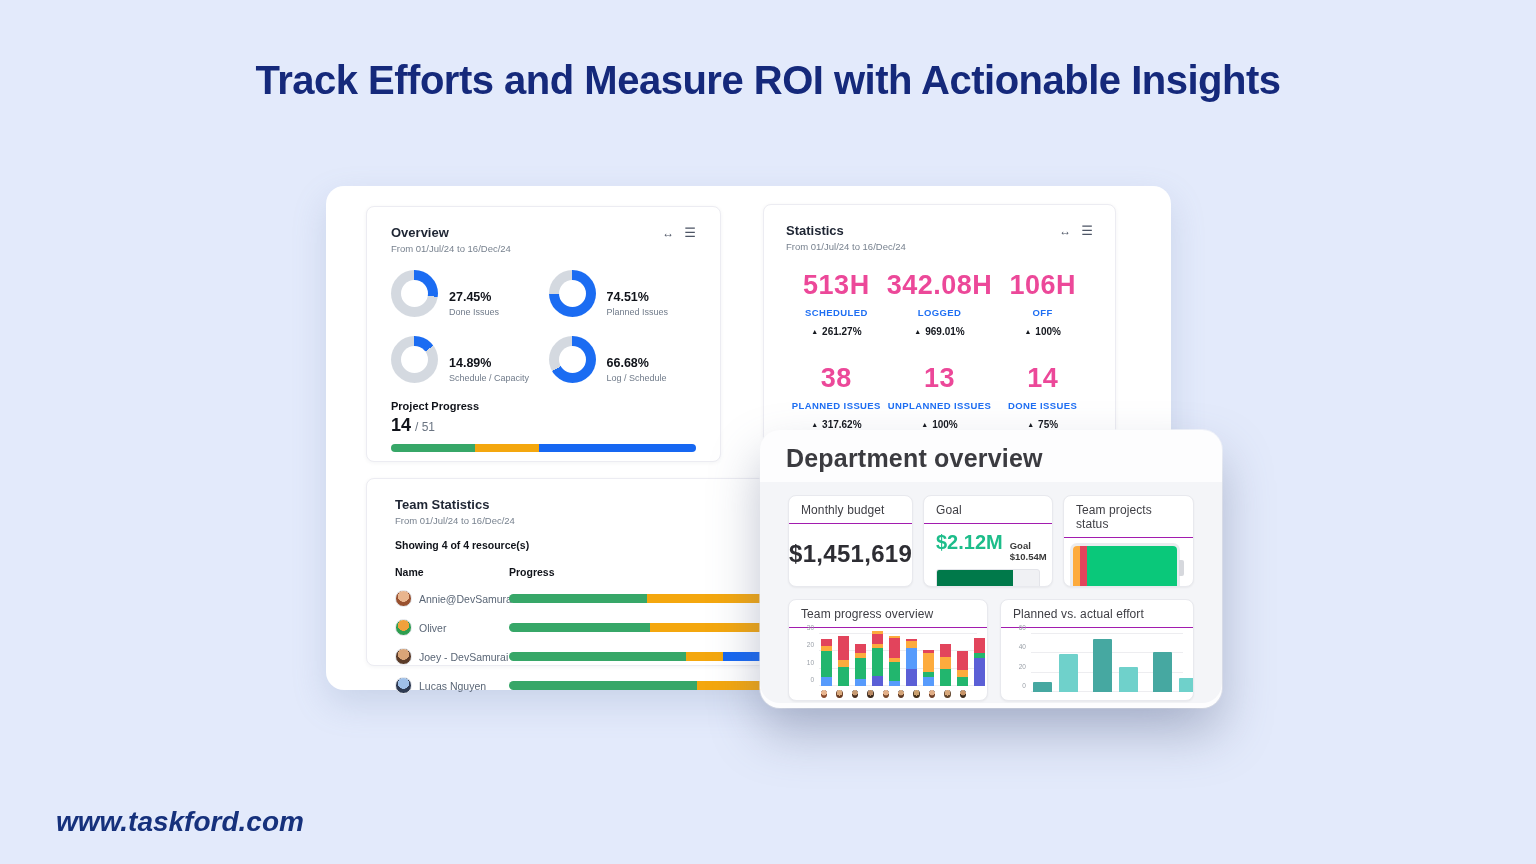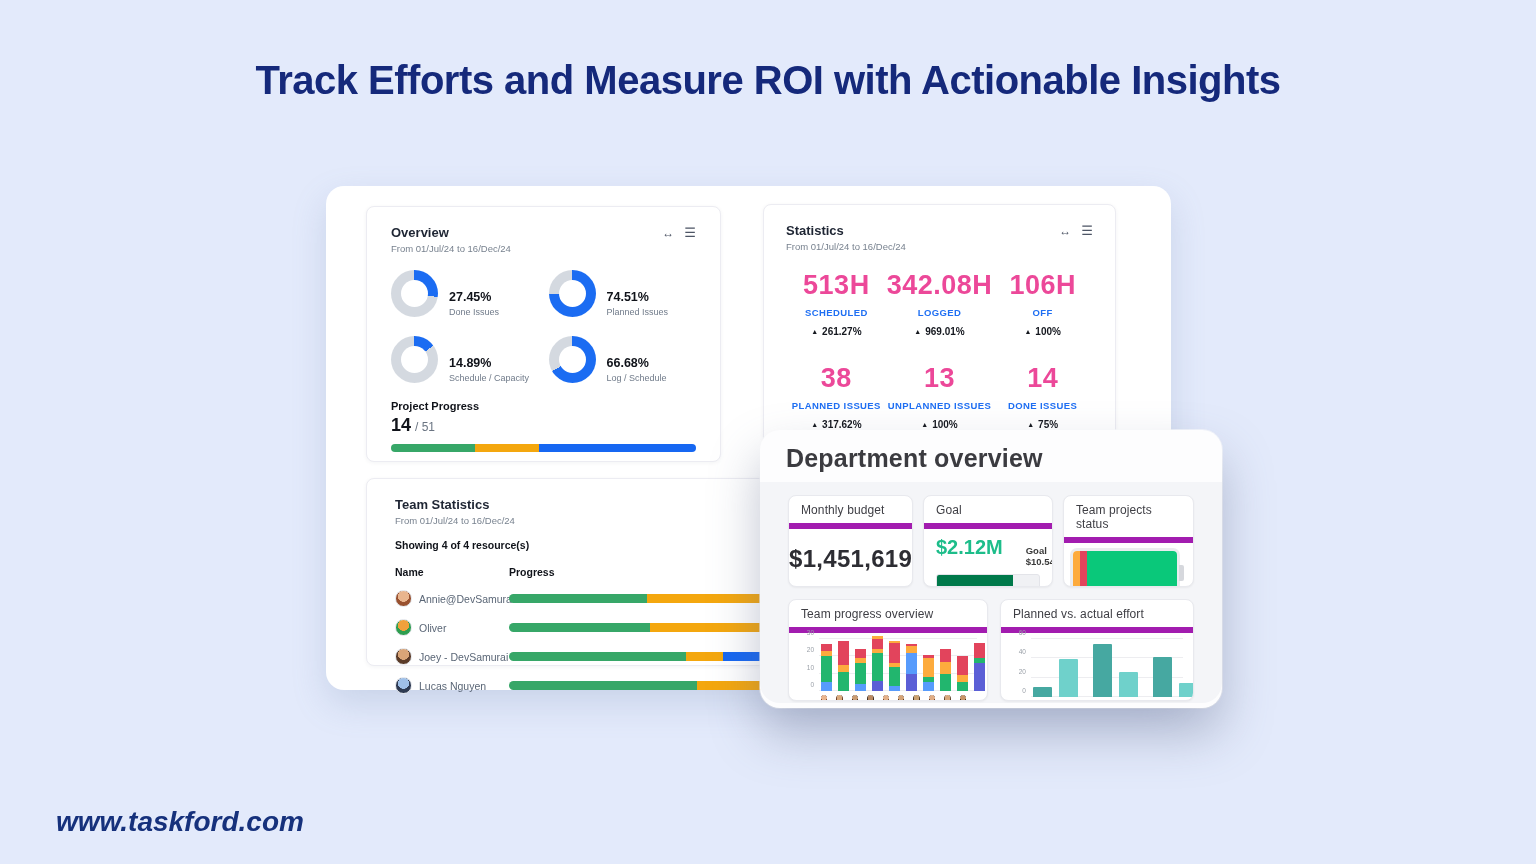--- a/index.html
+++ b/index.html
@@ -95,32 +95,32 @@
     padding:13px 28px 16px; height:calc(100% - 57px);
   }
   .dept-row { display:flex; gap:10px; }
   .dept-row2 { display:flex; gap:12px; margin-top:12px; }
   .subcard {
     background:#fff; border:1px solid #e8e9ee; border-radius:8px;
     box-shadow:0 1px 2px rgba(0,0,0,.05); overflow:hidden;
   }
   .sc-head {
     padding:7px 12px 6px; font-size:12px; color:#3e3e44;
-    border-bottom:6px solid #a21caf; letter-spacing:0.1px;
+    border-bottom:1px solid #a21caf; letter-spacing:0.1px;
   }
   .sc-budget { flex:1; height:92px; }
   .sc-goal { flex:1.04; height:92px; }
   .sc-status { flex:1.05; height:92px; }
   .sc-planned { flex:1; height:102px; }
   .sc-teamprog { flex:1.03; height:102px; }
 
   .budget-value { text-align:center; font-size:24px; font-weight:600; color:#2d2d33; margin-top:16px; letter-spacing:0.3px; }
 
   .goal-content { padding:7px 12px 0; }
-  .goal-line { display:flex; align-items:baseline; gap:23px; }
+  .goal-line { display:flex; align-items:baseline; gap:7px; }
   .goal-value { font-size:20px; font-weight:700; color:#1dbd8a; }
   .goal-target { font-size:9.5px; font-weight:600; color:#3a3a3a; }
   .goal-track { margin-top:7px; height:23px; background:#f0f1f4; border:1px solid #e3e4e9; border-radius:3px; overflow:hidden; }
   .goal-fill { height:100%; background:#00794a; }
 
   .battery-wrap { display:flex; justify-content:center; align-items:center; margin-top:8px; }
   .battery { display:flex; width:104px; height:44px; border-radius:4px; overflow:hidden; box-shadow:0 0 0 3px rgba(210,213,220,.45); }
   .battery span { height:100%; display:block; }
   .battery-nub { width:5px; height:16px; background:#d6d8dd; border-radius:0 2px 2px 0; margin-left:2px; }
 

